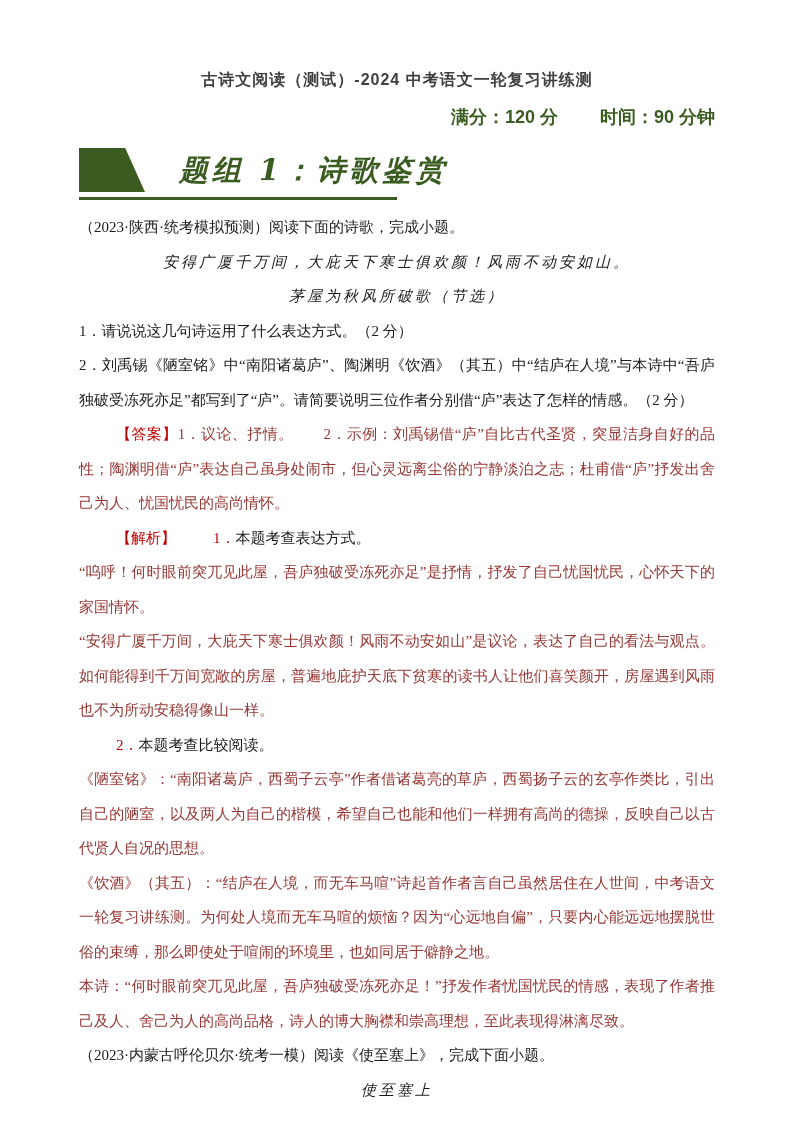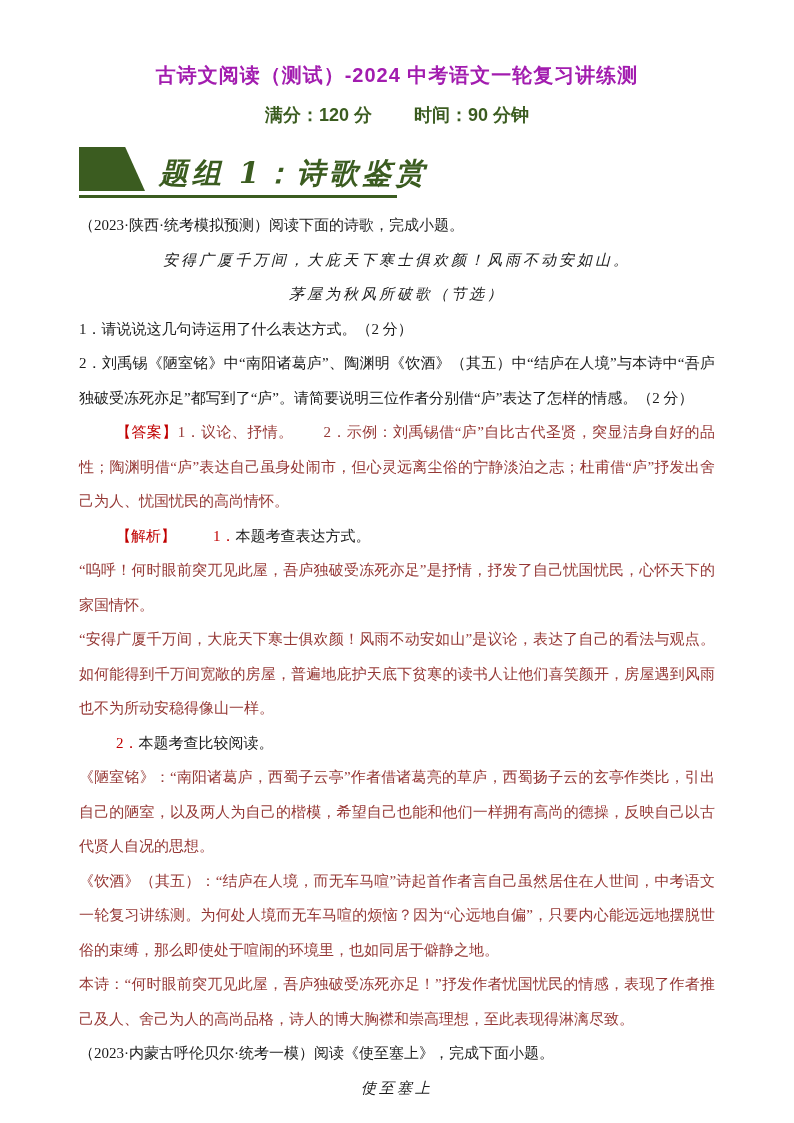--- a/index.html
+++ b/index.html
@@ -12,37 +12,37 @@
   .page{
     box-sizing:border-box;
     width:794px;height:1123px;
     padding:58px 79px 20px 79px;
   }
   
   .doc-title{
     text-align:center;
     font-family:"Liberation Sans","DejaVu Sans",sans-serif;
     font-weight:bold;
-    font-size:20px;
-    color:#a21caf;
-    margin:4px 0 14px 0;
+    font-size:16px;
+    color:#404040;
+    margin:12px 0 14px 0;
     letter-spacing:1px;
   }
   .doc-subtitle{
-    text-align:center;
+    text-align:right;
     font-family:"Liberation Sans","DejaVu Sans",sans-serif;
     font-weight:bold;
     font-size:18px;
     color:#3b5c20;
     margin:0 0 18px 0;
   }
   .doc-subtitle .gap{display:inline-block;width:42px;}
   
   .banner{margin:6px 0 2px 0;}
-  .banner-row{display:flex;align-items:flex-end;height:46px;}
+  .banner-row{display:flex;align-items:center;height:46px;gap:20px;}
   .flag{
     width:66px;height:44px;background:#3b5c20;
     clip-path:polygon(0 0,70% 0,100% 100%,0 100%);
     flex:0 0 auto;
   }
   .banner-text{
     font-family:"DejaVu Serif","Liberation Serif",serif;
     font-style:italic;
     font-weight:bold;
     font-size:29px;

